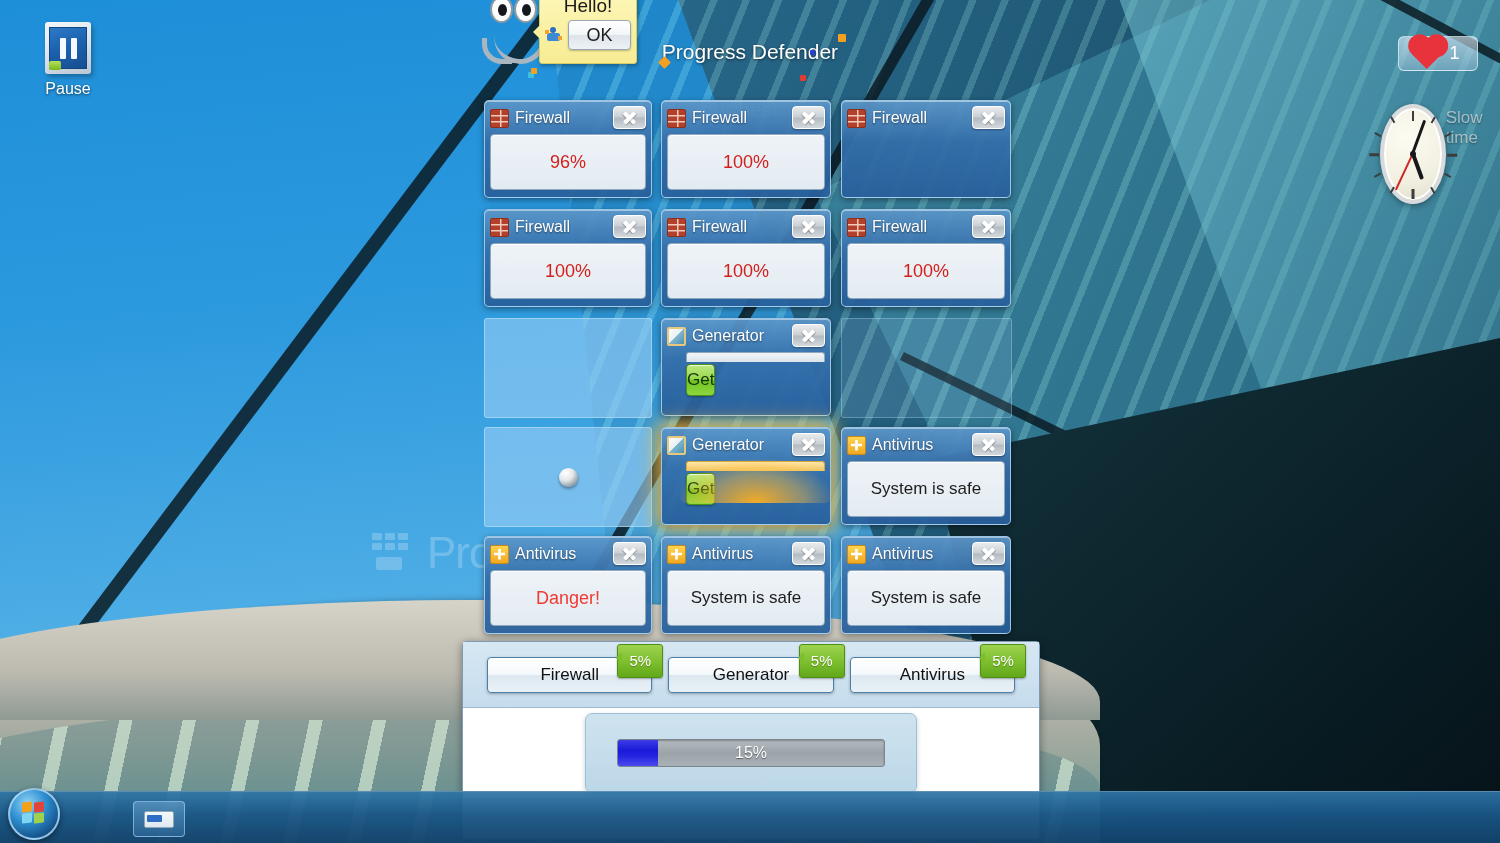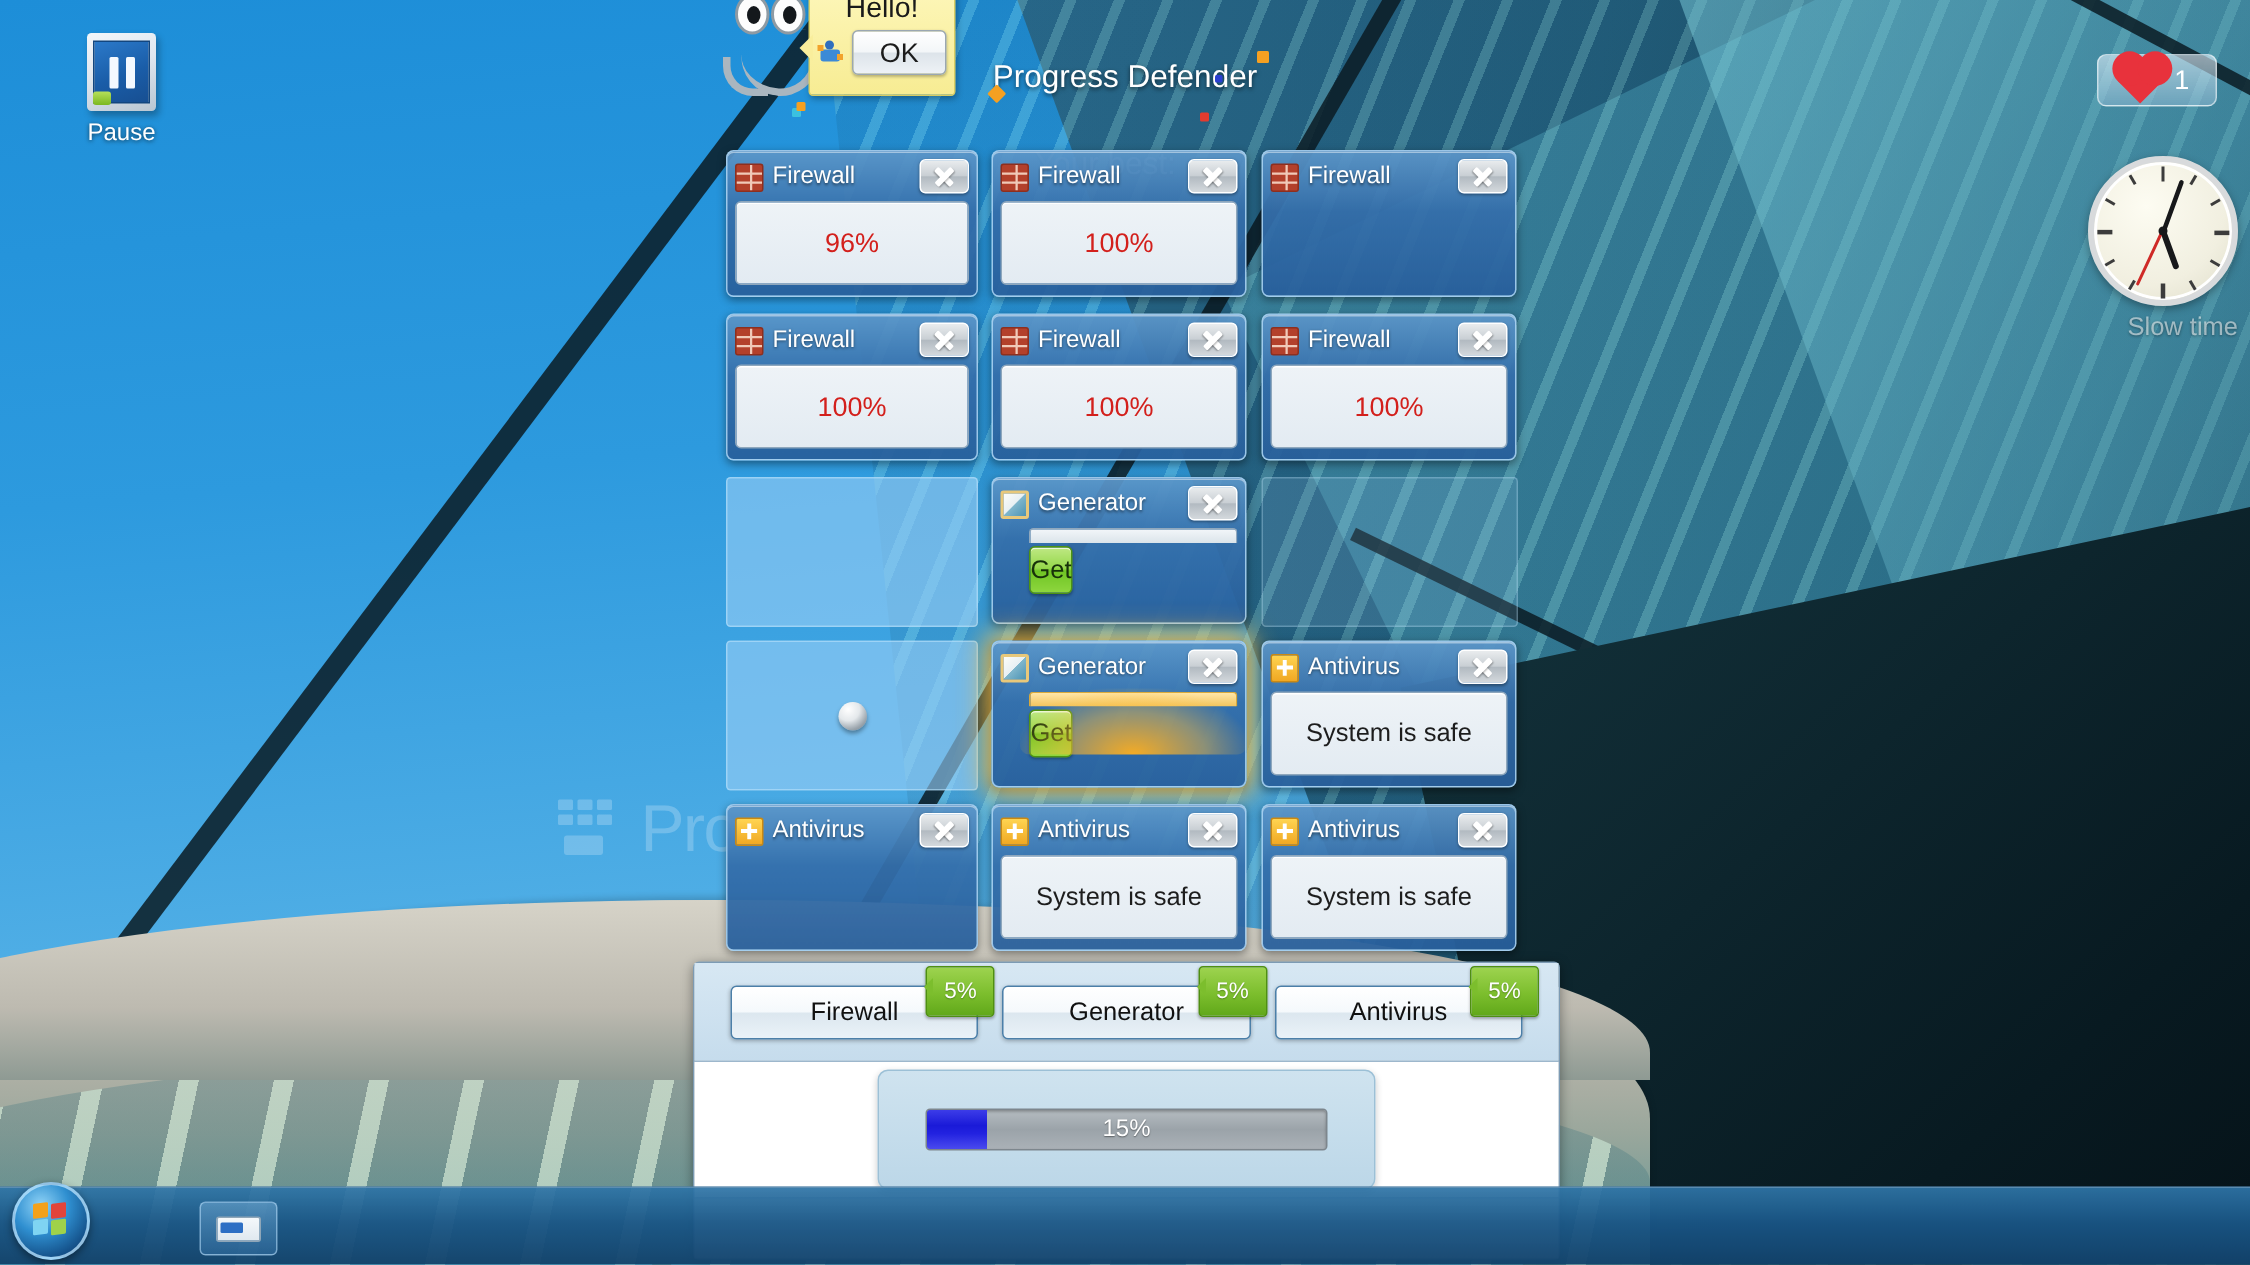--- a/index.html
+++ b/index.html
@@ -84,21 +84,21 @@
   #watermark .wm-mark{ position:relative; width:46px; height:44px; }
   #watermark .wm-mark i{
     position:absolute; display:block; background:#cfe8fa; border-radius:1px;
   }
   #watermark .wm-text{
     font-size:44px; color:#cfe8fa; letter-spacing:-1px; font-weight:400;
   }
 
   
   #pause-icon{
-    position:absolute; left:47px; top:22px; width:68px;
+    position:absolute; left:34px; top:22px; width:68px;
     display:flex; flex-direction:column; align-items:center; cursor:pointer;
   }
   .pause-glyph{
     width:46px; height:52px;
     background:linear-gradient(160deg,#f2f6fa 0%,#dfe7ef 45%,#b9c6d2 100%);
     border-radius:3px; padding:5px 4px;
     box-shadow:2px 3px 5px rgba(0,0,0,.28);
     position:relative;
   }
   .pause-glyph .inner{
@@ -206,21 +206,21 @@
     content:""; position:absolute; width:23px; height:23px;
     background:#e8323c; border-radius:50%;
   }
   .heart:before{ top:-12px; left:0; }
   .heart:after{ top:0; left:12px; }
   #lives-badge .cnt{ color:#ffffff; font-size:18px; }
 
   
   #slowtime{
     position:absolute; left:1380px; top:104px; width:112px;
-    display:flex; flex-direction:column; align-items:flex-end; cursor:pointer;
+    display:flex; align-items:flex-start; cursor:pointer;
   }
   .clockface{
     width:100px; height:100px; border-radius:50%;
     background:radial-gradient(circle at 38% 32%,#fdfcf2 0%,#f1efe0 62%,#dedcc9 100%);
     border:4px solid #d8dadc;
     box-shadow:0 2px 6px rgba(0,0,0,.35), inset 0 0 0 2px #fff;
     position:relative;
   }
   .clockface .tick{
     position:absolute; left:50%; top:3px; width:1.5px; height:7px;
@@ -732,20 +732,23 @@
     </div>
     <div class="cell">
       <div class="win">
         <div class="titlebar">
           <span class="app-icon ico-antivirus"></span>
           <span class="wtitle">Antivirus</span>
           <button class="close-btn">
             <i></i>
           </button>
         </div>
+        <div class="winbody">
+          <span class="status danger">Danger!</span>
+        </div>
       </div>
     </div>
     <div class="cell c2">
       <div class="win w2">
         <div class="titlebar">
           <span class="app-icon ico-antivirus"></span>
           <span class="wtitle">Antivirus</span>
           <button class="close-btn">
             <i></i>
           </button>

